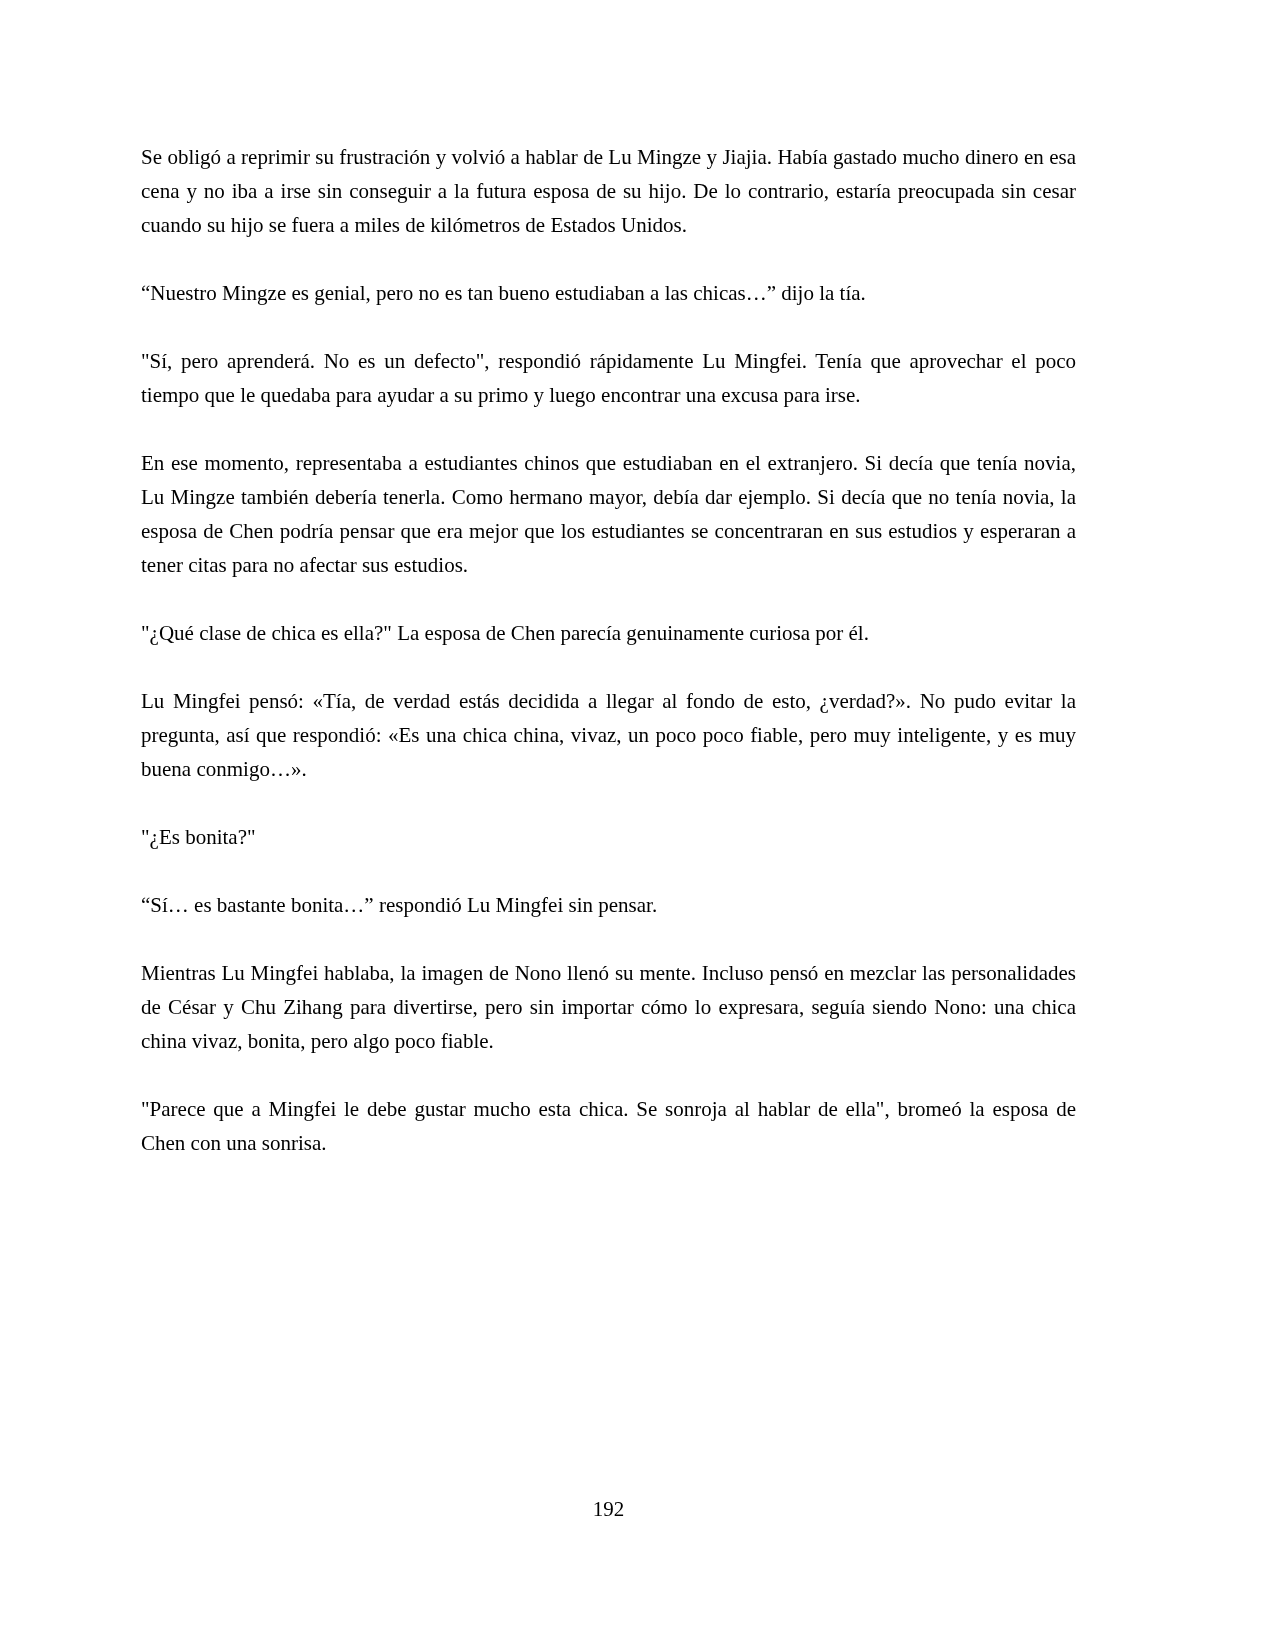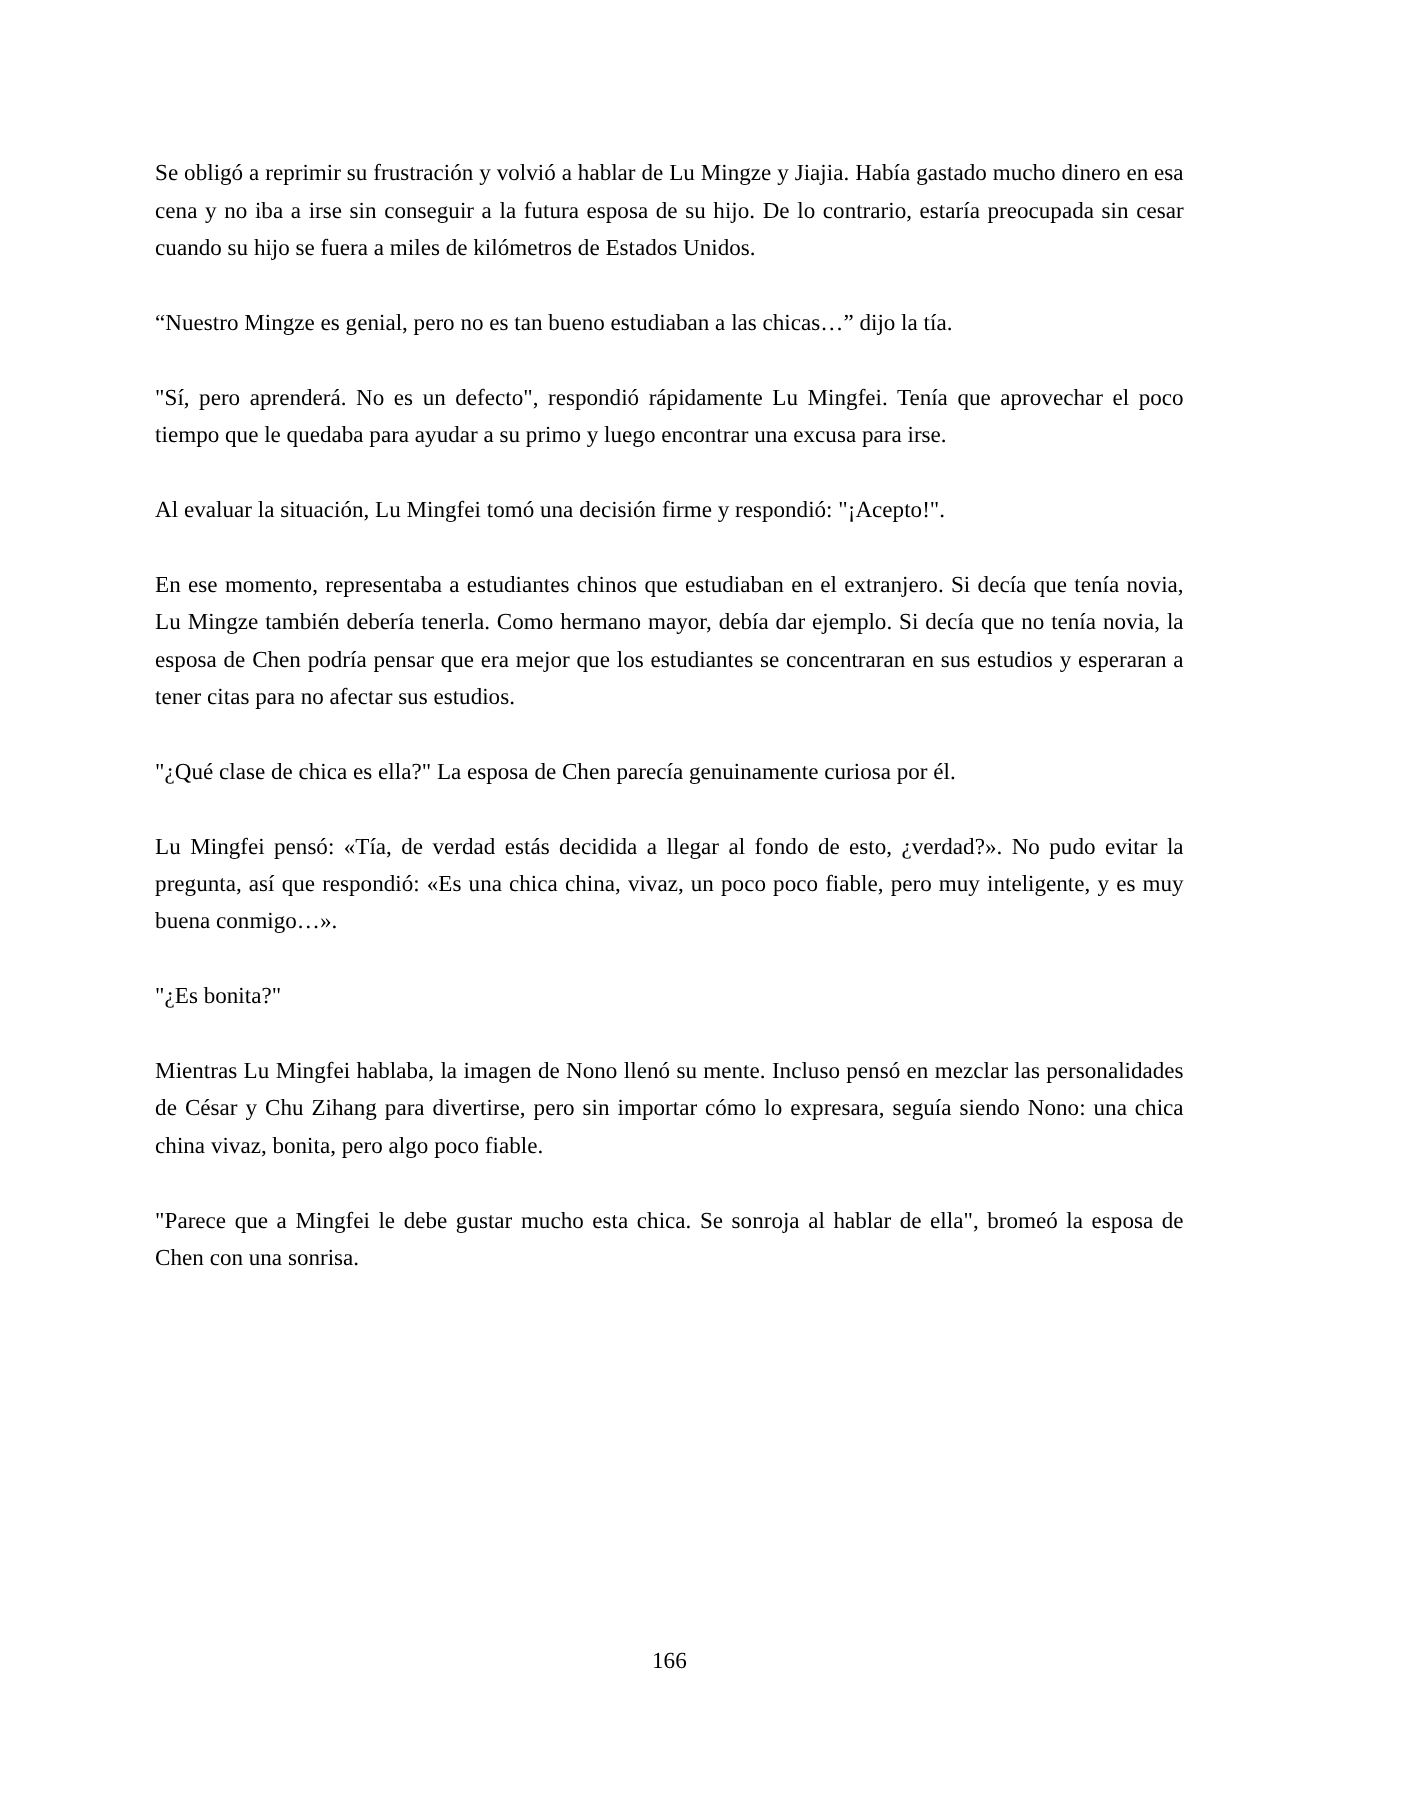--- a/index.html
+++ b/index.html
@@ -46,22 +46,22 @@
   }
 </style>
 </head>
 <body>
 
 <div class="page">
   <div class="content">
     <p>Se obligó a reprimir su frustración y volvió a hablar de Lu Mingze y Jiajia. Había gastado mucho dinero en esa cena y no iba a irse sin conseguir a la futura esposa de su hijo. De lo contrario, estaría preocupada sin cesar cuando su hijo se fuera a miles de kilómetros de Estados Unidos.</p>
     <p>“Nuestro Mingze es genial, pero no es tan bueno estudiaban a las chicas…” dijo la tía.</p>
     <p>"Sí, pero aprenderá. No es un defecto", respondió rápidamente Lu Mingfei. Tenía que aprovechar el poco tiempo que le quedaba para ayudar a su primo y luego encontrar una excusa para irse.</p>
-    <p>Al evaluar la situación, Lu Mingfei tomó una decisión firme y respondió: "¡Acepto!".</p>
     <p>En ese momento, representaba a estudiantes chinos que estudiaban en el extranjero. Si decía que tenía novia, Lu Mingze también debería tenerla. Como hermano mayor, debía dar ejemplo. Si decía que no tenía novia, la esposa de Chen podría pensar que era mejor que los estudiantes se concentraran en sus estudios y esperaran a tener citas para no afectar sus estudios.</p>
     <p>"¿Qué clase de chica es ella?" La esposa de Chen parecía genuinamente curiosa por él.</p>
     <p>Lu Mingfei pensó: «Tía, de verdad estás decidida a llegar al fondo de esto, ¿verdad?». No pudo evitar la pregunta, así que respondió: «Es una chica china, vivaz, un poco poco fiable, pero muy inteligente, y es muy buena conmigo…».</p>
     <p>"¿Es bonita?"</p>
+    <p>“Sí… es bastante bonita…” respondió Lu Mingfei sin pensar.</p>
     <p>Mientras Lu Mingfei hablaba, la imagen de Nono llenó su mente. Incluso pensó en mezclar las personalidades de César y Chu Zihang para divertirse, pero sin importar cómo lo expresara, seguía siendo Nono: una chica china vivaz, bonita, pero algo poco fiable.</p>
     <p>"Parece que a Mingfei le debe gustar mucho esta chica. Se sonroja al hablar de ella", bromeó la esposa de Chen con una sonrisa.</p>
   </div>
-  <div class="page-number">166</div>
+  <div class="page-number">192</div>
 </div>
 
 </body></html>

